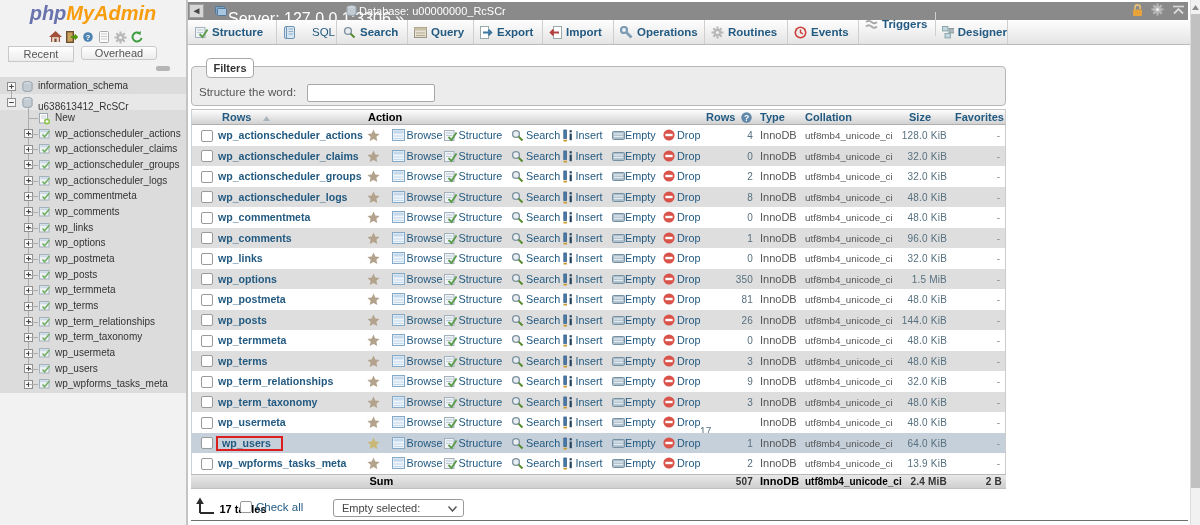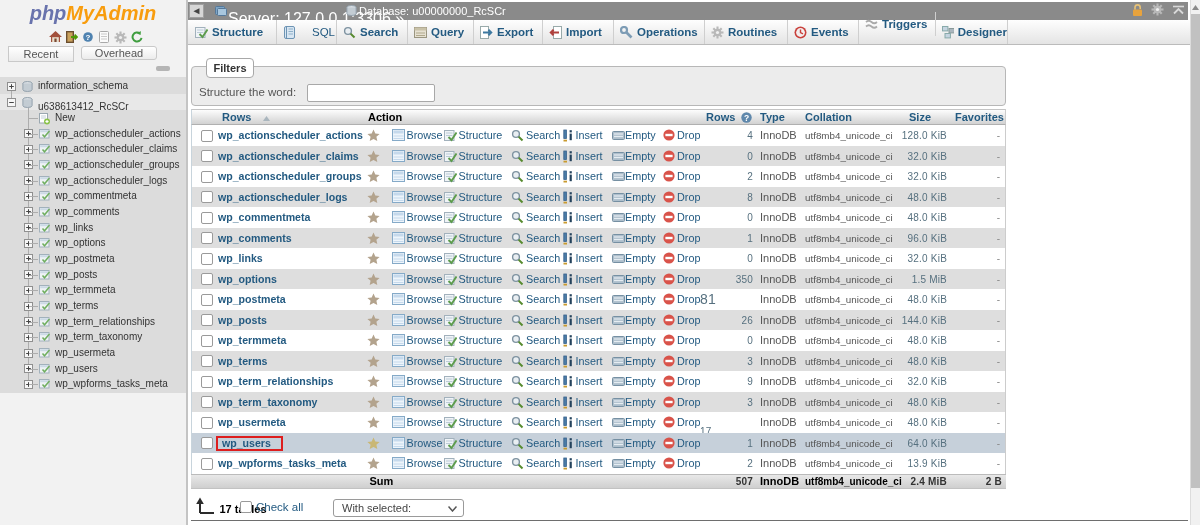--- a/index.html
+++ b/index.html
@@ -709,21 +709,21 @@
   </svg>
 <div class="abs" style="left:575.5px;top:293.1px;height:13px;line-height:13px;font-size:10.8px;color:#235a81">Insert</div>
 <svg class="abs" style="left:611.5px;top:293.1px" width="13" height="13">
     <use href="#i-empty"></use>
   </svg>
 <div class="abs" style="left:625px;top:293.1px;height:13px;line-height:13px;font-size:10.8px;color:#235a81">Empty</div>
 <svg class="abs" style="left:662.5px;top:293.1px" width="13" height="13">
     <use href="#i-drop"></use>
   </svg>
 <div class="abs" style="left:677px;top:293.1px;height:13px;line-height:13px;font-size:10.8px;color:#235a81">Drop</div>
-<div class="abs" style="left:700px;top:294.1px;width:53px;height:11px;line-height:11px;font-size:14px;color:#56707f;letter-spacing:0.2px">81</div>
+<div class="abs" style="left:700px;top:294.1px;width:53px;height:11px;line-height:11px;font-size:10px;color:#56707f;text-align:right;letter-spacing:0.2px">81</div>
 <div class="abs" style="left:760px;top:293.1px;height:13px;line-height:13px;font-size:11px;color:#555">InnoDB</div>
 <div class="abs" style="left:805px;top:293.1px;height:13px;line-height:13px;font-size:9.8px;color:#555">utf8mb4_unicode_ci</div>
 <div class="abs" style="left:877px;top:294.1px;width:70px;height:11px;line-height:11px;font-size:10px;color:#56707f;text-align:right;letter-spacing:0.2px">48.0 KiB</div>
 <div class="abs" style="left:950px;top:294.1px;width:50px;height:11px;line-height:11px;font-size:10px;color:#8a8a8a;text-align:right">-</div>
 <div class="abs" style="left:191px;top:309.8px;width:815px;height:20.5px;background:#dedede;border-left:1px solid #c8d4dc;border-right:1px solid #ccc"></div>
 <div class="cb" style="left:201px;top:314.1px"></div>
 <div class="abs" style="left:218px;top:313.6px;height:13px;line-height:13px;font-size:10.6px;font-weight:bold;color:#235a81">wp_posts</div>
 <svg class="abs" style="left:366.5px;top:313.6px" width="13" height="13">
     <use href="#i-star" fill="#b3a38d"></use>
   </svg>
@@ -1010,21 +1010,21 @@
 <div class="abs" style="left:700px;top:475.8px;width:53px;height:11px;line-height:11px;font-size:10px;font-weight:bold;color:#333;text-align:right;letter-spacing:0.2px">507</div>
 <div class="abs" style="left:905px;top:475.8px;width:42px;height:11px;line-height:11px;font-size:10px;font-weight:bold;color:#333;text-align:right;letter-spacing:0.2px">2.4 MiB</div>
 <div class="abs" style="left:950px;top:475.8px;width:52px;height:11px;line-height:11px;font-size:10px;font-weight:bold;color:#333;text-align:right;letter-spacing:0.2px">2 B</div>
 <svg class="abs" style="left:196px;top:497px" width="22" height="19">
     <path d="M4 16 L18 16 M4 16 L4 6" stroke="#2b2b2b" stroke-width="2" fill="none"></path>
     <path d="M4 0.5 L7.8 7 L0.2 7 Z" fill="#2b2b2b"></path>
   </svg>
 <div class="cb" style="left:240px;top:501px"></div>
 <div class="abs" style="left:256px;top:500.5px;height:13px;line-height:13px;font-size:11.5px;color:#235a81">Check all</div>
 <div class="abs" style="left:333px;top:499px;width:131px;height:17.5px;background:#fff;border:1px solid #9a9a9a;border-radius:3px">
-    <span style="position:absolute;left:8px;top:2px;font-size:11px;color:#444">With selected:</span>
+    <span style="position:absolute;left:8px;top:2px;font-size:11px;color:#444">Empty selected:</span>
     <svg style="position:absolute;right:6px;top:5.5px" width="9" height="6">
       <path d="M0.5 0.5 L4.5 5 L8.5 0.5" fill="none" stroke="#555" stroke-width="1.5"></path>
     </svg>
   </div>
 <div class="abs" style="left:191px;top:519.5px;width:997px;height:1.8px;background:#6e6e6e"></div>
 <div class="abs" style="left:1190px;top:0;width:10px;height:525px;background:#f1f1f1;border-left:1px solid #dcdcdc"></div>
 <svg class="abs" style="left:1192px;top:5px" width="7" height="5">
     <path d="M3.5 0 L7 5 L0 5 Z" fill="#8a8a8a"></path>
   </svg>
 <div class="abs" style="left:1190.5px;top:14px;width:9.5px;height:474px;background:#c1c1c1"></div>

